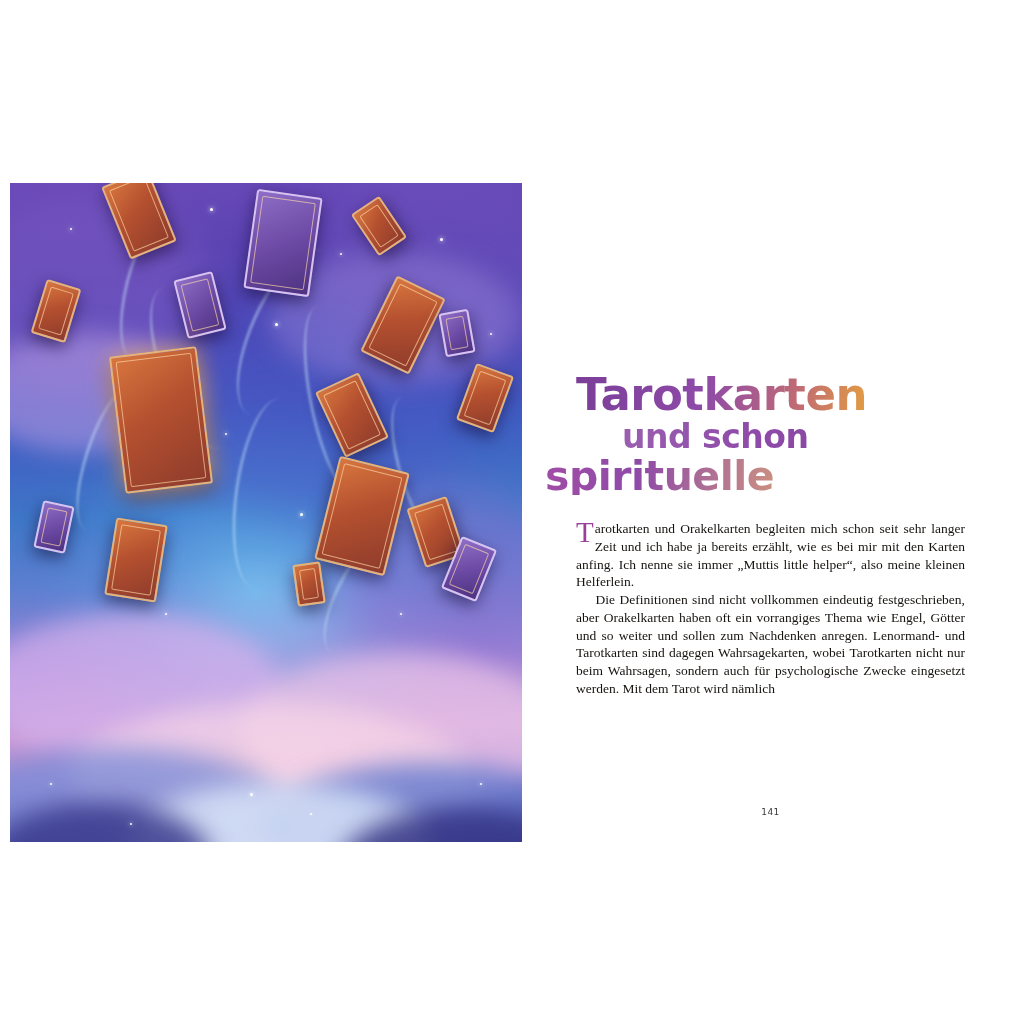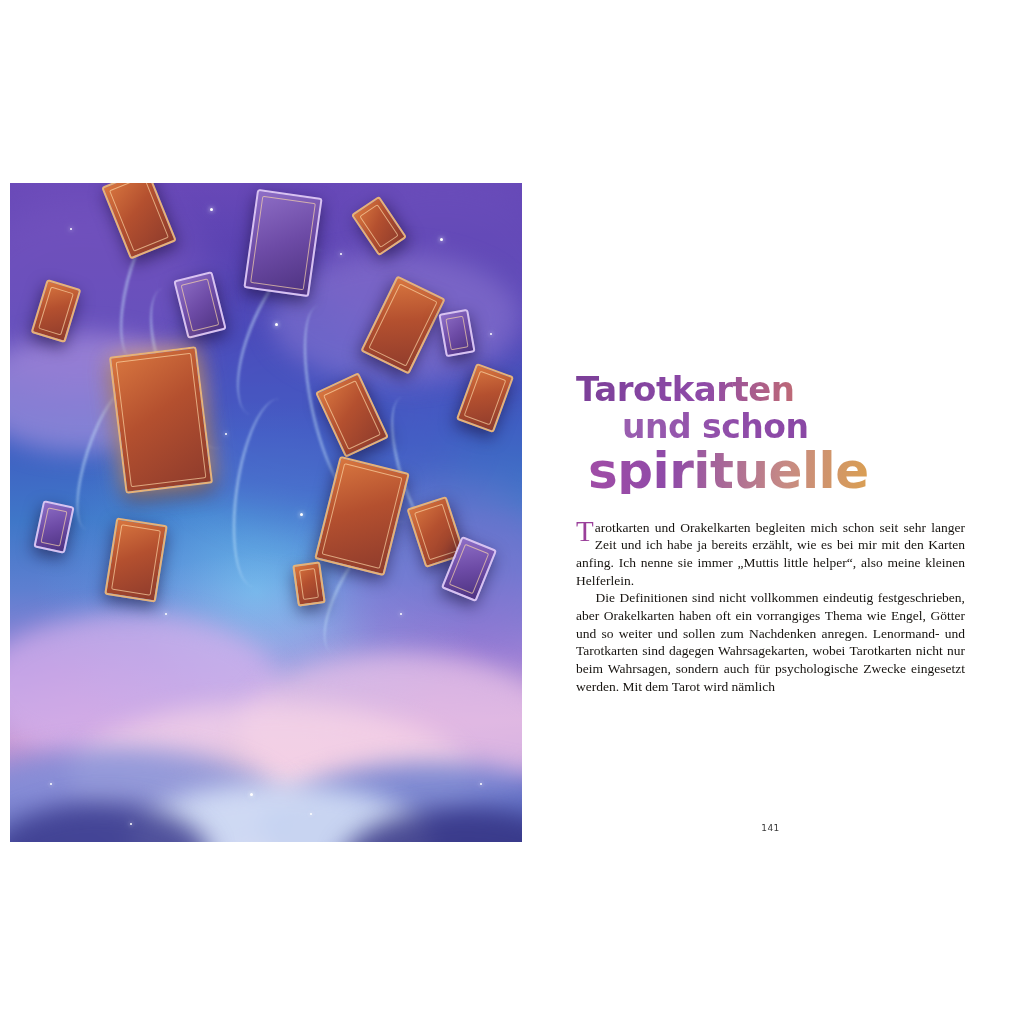--- a/index.html
+++ b/index.html
@@ -126,23 +126,23 @@
   }
 
   .headline {
     margin: 0;
     padding: 191px 0 0 0;
     font-family: "DejaVu Sans", sans-serif;
     font-weight: bold;
     letter-spacing: -0.5px;
   }
   .hl-line { display: block; line-height: .92; white-space: nowrap; }
-  .hl1 { font-size: 34px; margin-left: 31px; }
+  .hl1 { font-size: 45px; margin-left: 31px; }
   .hl2 { font-size: 33px; margin-left: 77px; margin-top: 7px; }
-  .hl3 { font-size: 50px; margin-left: 43px; margin-top: 5px; }
+  .hl3 { font-size: 41px; margin-top: 5px; }
   .hl4 { font-size: 36px; margin-left: 31px; margin-top: 6px; }
 
   .body-text {
     margin: 25px 0 0 31px;
     width: 389px;
     font-size: 13.5px;
     line-height: 1.31;
     color: #16130f;
     text-align: justify;
     hyphens: manual;
@@ -155,21 +155,21 @@
     font-size: 29px;
     line-height: 0.82;
     padding: 1px 1px 0 0;
     color: #9a3f9a;
     font-family: "Liberation Serif", serif;
   }
 
   .folio {
     position: absolute;
     left: 31px;
-    top: 640px;
+    top: 624px;
     width: 389px;
     text-align: center;
     font-family: "DejaVu Sans", sans-serif;
     font-size: 9px;
     color: #3a3a3a;
     letter-spacing: .5px;
   }
 </style>
 </head>
 <body>

